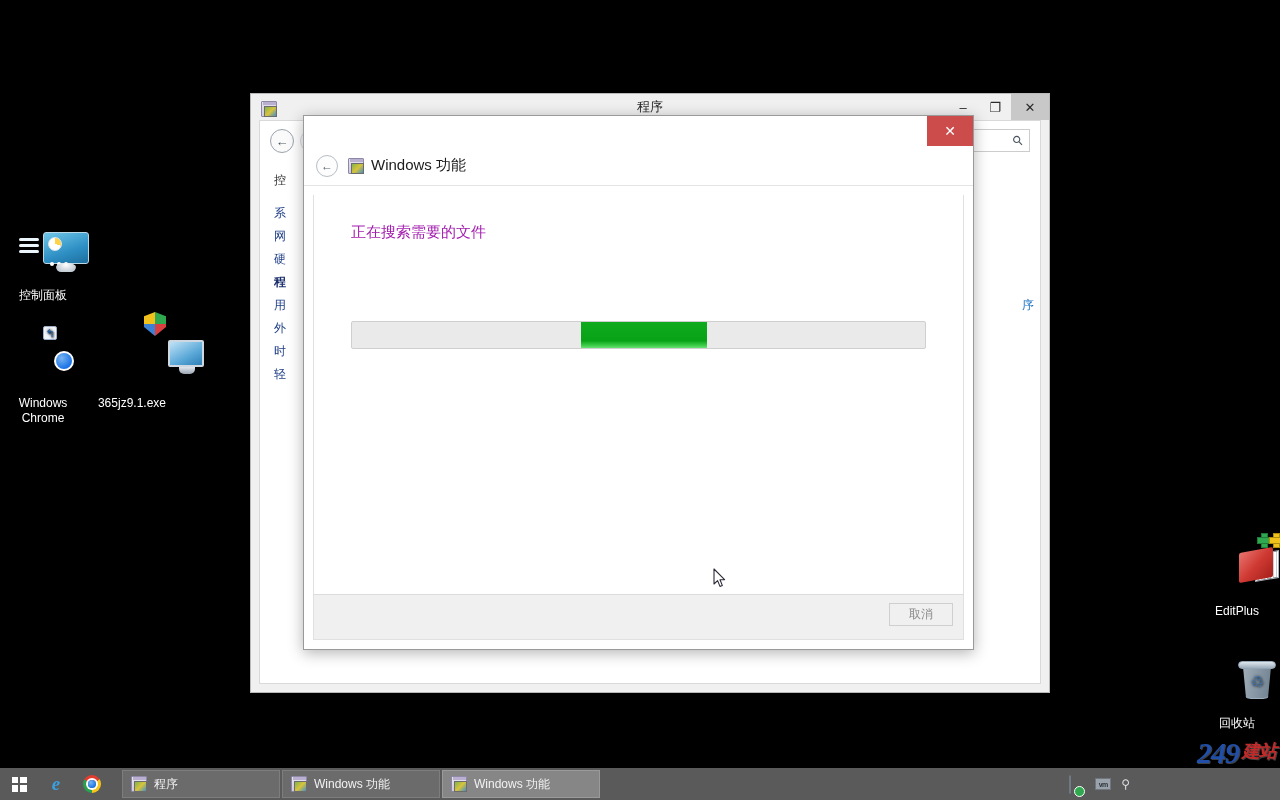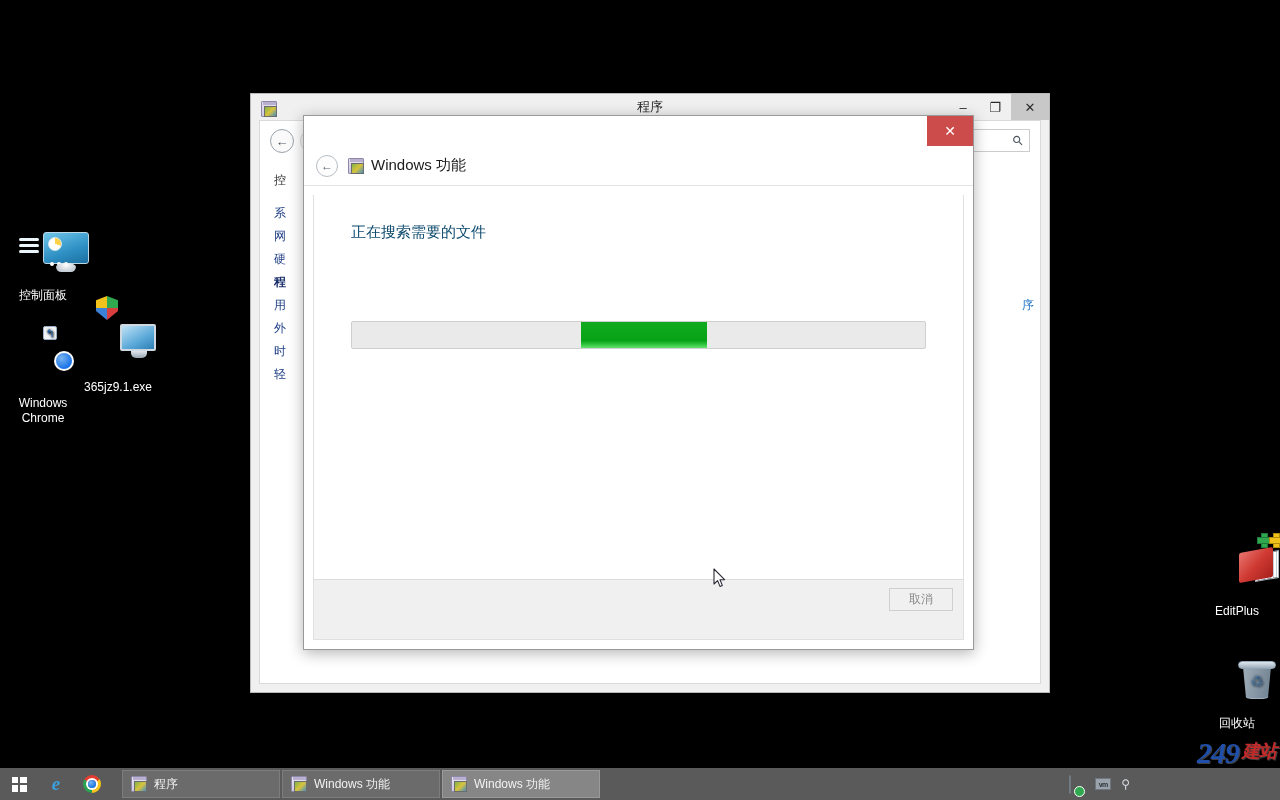--- a/index.html
+++ b/index.html
@@ -260,32 +260,32 @@
     margin-right:10px; background:#fdfdfd;
   }
   #dlg-header .hicon { margin-right:7px; }
   #dlg-title { font-size:15px; color:#1b1b1b; }
 
   #dlg-content {
     position:absolute; left:9px; right:9px; top:79px; bottom:52px;
     background:#fff; border:1px solid #e0e0e0; border-top:none;
   }
   #dlg-heading {
-    margin:28px 0 0 37px; font-size:15px; color:#0c4a6e;
+    margin:28px 0 0 37px; font-size:15px; color:#a21caf;
   }
   #progress-outer {
     position:absolute; left:37px; top:126px; right:37px; height:28px;
     background:#eaeaea; border:1px solid #cfcfcf; border-radius:2px; overflow:hidden;
   }
   #progress-block {
     position:absolute; top:0; bottom:0;
     background: linear-gradient(180deg,#0fab1e 0%, #08a217 72%, #43d24f 92%, #6ce077 100%);
   }
   #dlg-footer {
-    position:absolute; left:9px; right:9px; bottom:9px; height:61px;
+    position:absolute; left:9px; right:9px; bottom:9px; height:46px;
     background:#f0f0f0; border:1px solid #e0e0e0; border-top:1px solid #dcdcdc;
   }
   #cancel-btn {
     position:absolute; right:10px; top:8px; width:64px; height:23px;
     border:1px solid #cfcfcf; background:#f0f0f0; color:#8a8a8a;
     font-size:12px; display:flex; align-items:center; justify-content:center;
   }
 
   
   #cursor { position:absolute; left:713px; top:568px; width:13px; height:20px; }
@@ -362,21 +362,21 @@
     <span class="cap">控制面板</span>
   </div>
 
   <div class="desk-icon" style="left:0px;top:340px;">
     <span class="glyph">
       <span class="chrome"><span class="ring"></span><span class="inner"></span><span class="blue"></span><span class="shortcut">↰</span></span>
     </span>
     <span class="cap">Windows Chrome</span>
   </div>
 
-  <div class="desk-icon" style="left:70px;top:324px;width:96px;">
+  <div class="desk-icon" style="left:70px;top:340px;width:96px;text-align:right;">
     <span class="glyph">
       <span class="exe"><span class="screen2"></span><span class="stand2"></span><span class="shield"></span></span>
     </span>
     <span class="cap">365jz9.1.exe</span>
   </div>
 
   <div class="desk-icon" style="left:1194px;top:548px;">
     <span class="glyph">
       <span class="edp"><span class="pages"></span><span class="pad"></span><span class="plus1"></span><span class="plus2"></span></span>
     </span>

